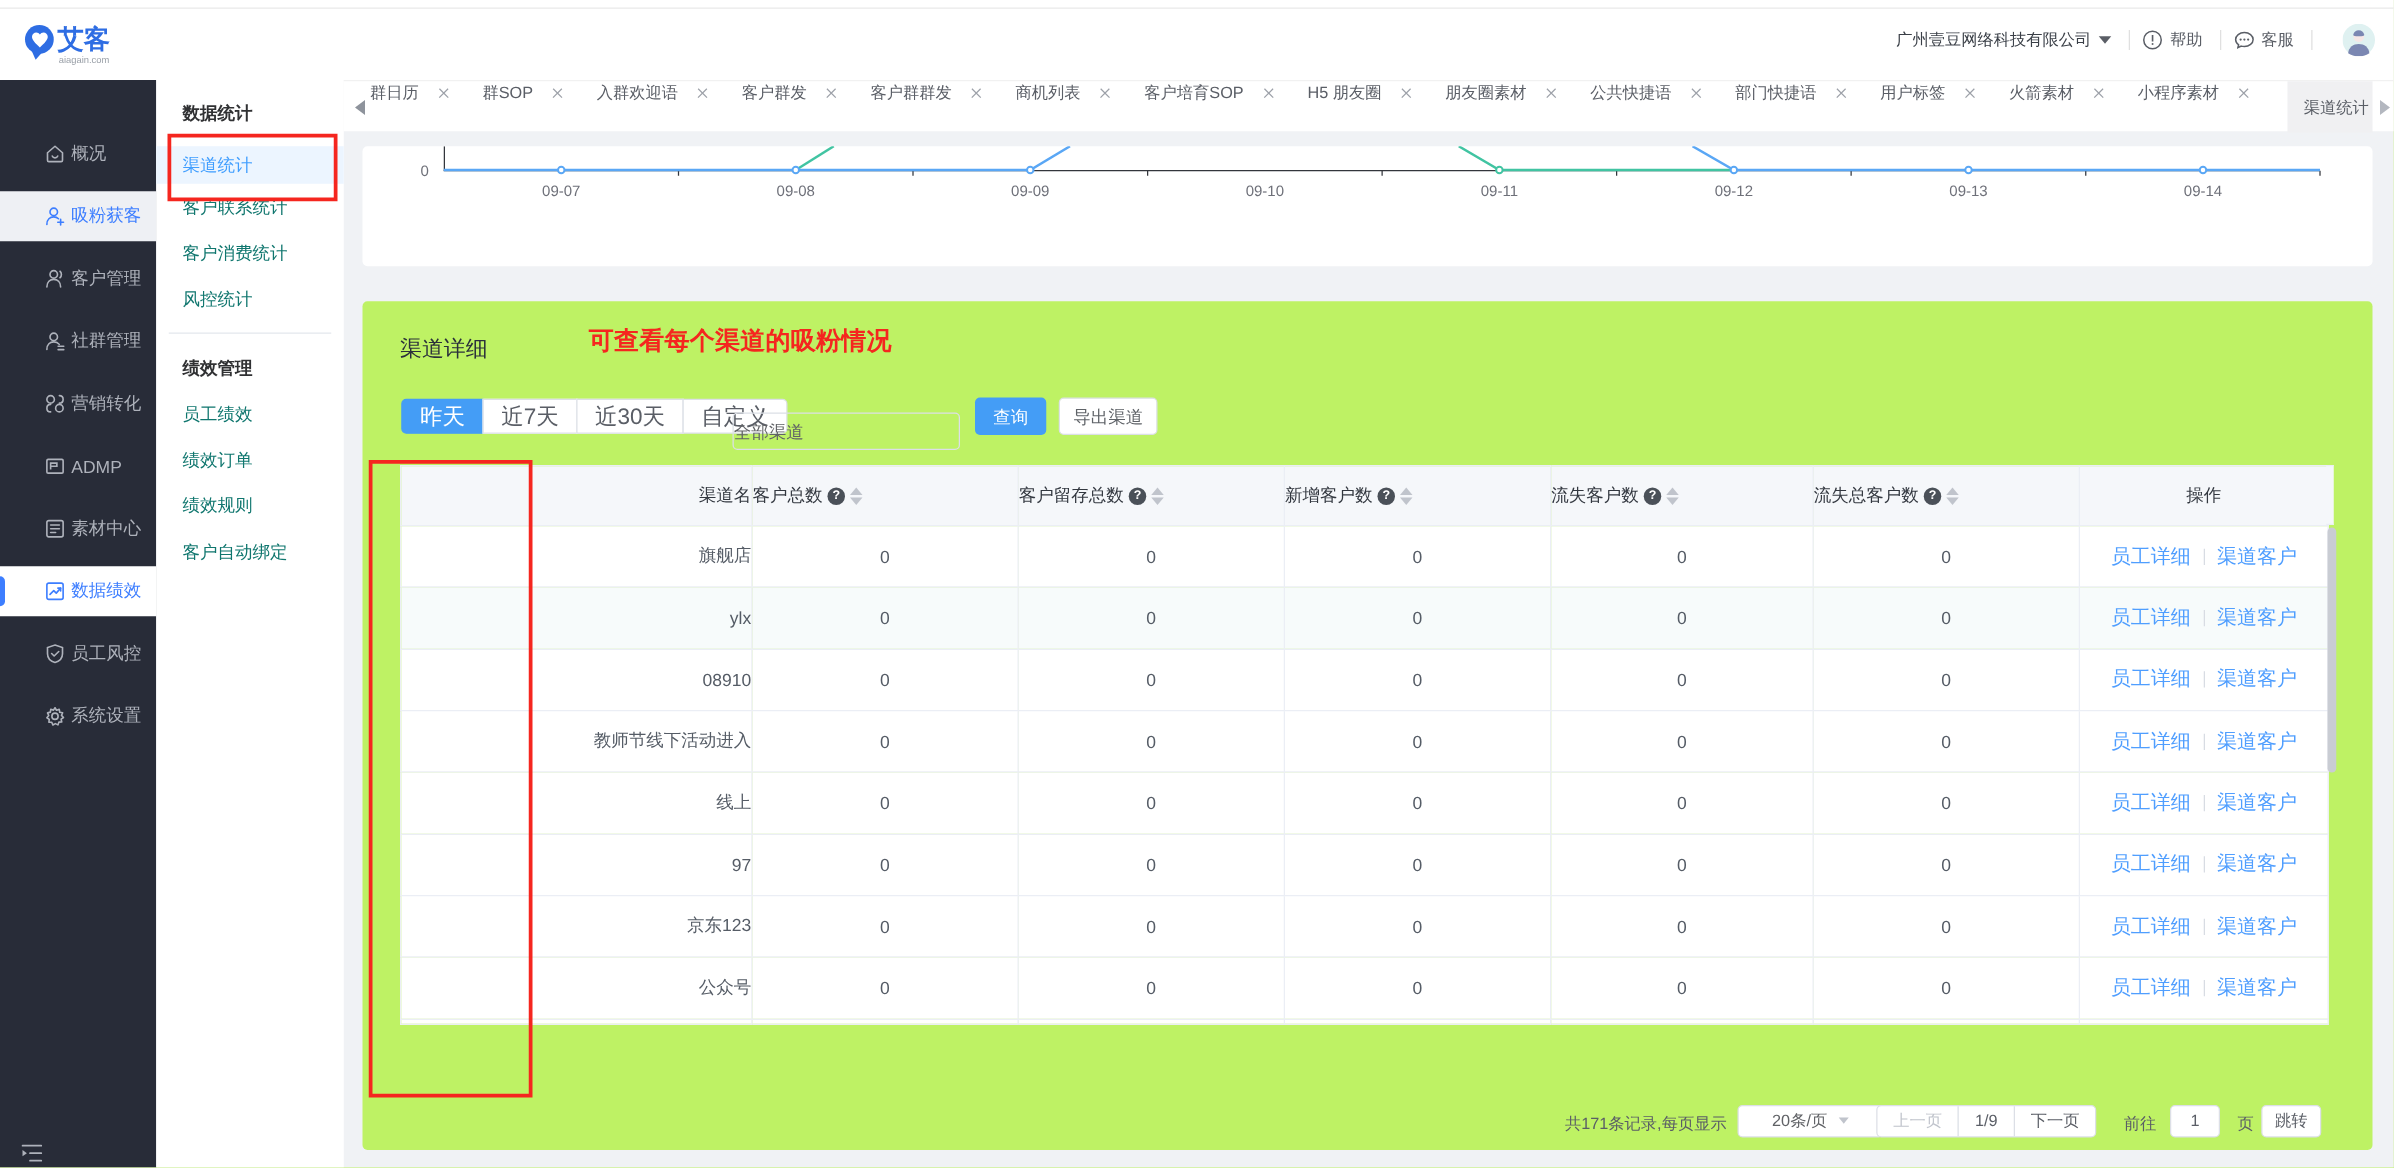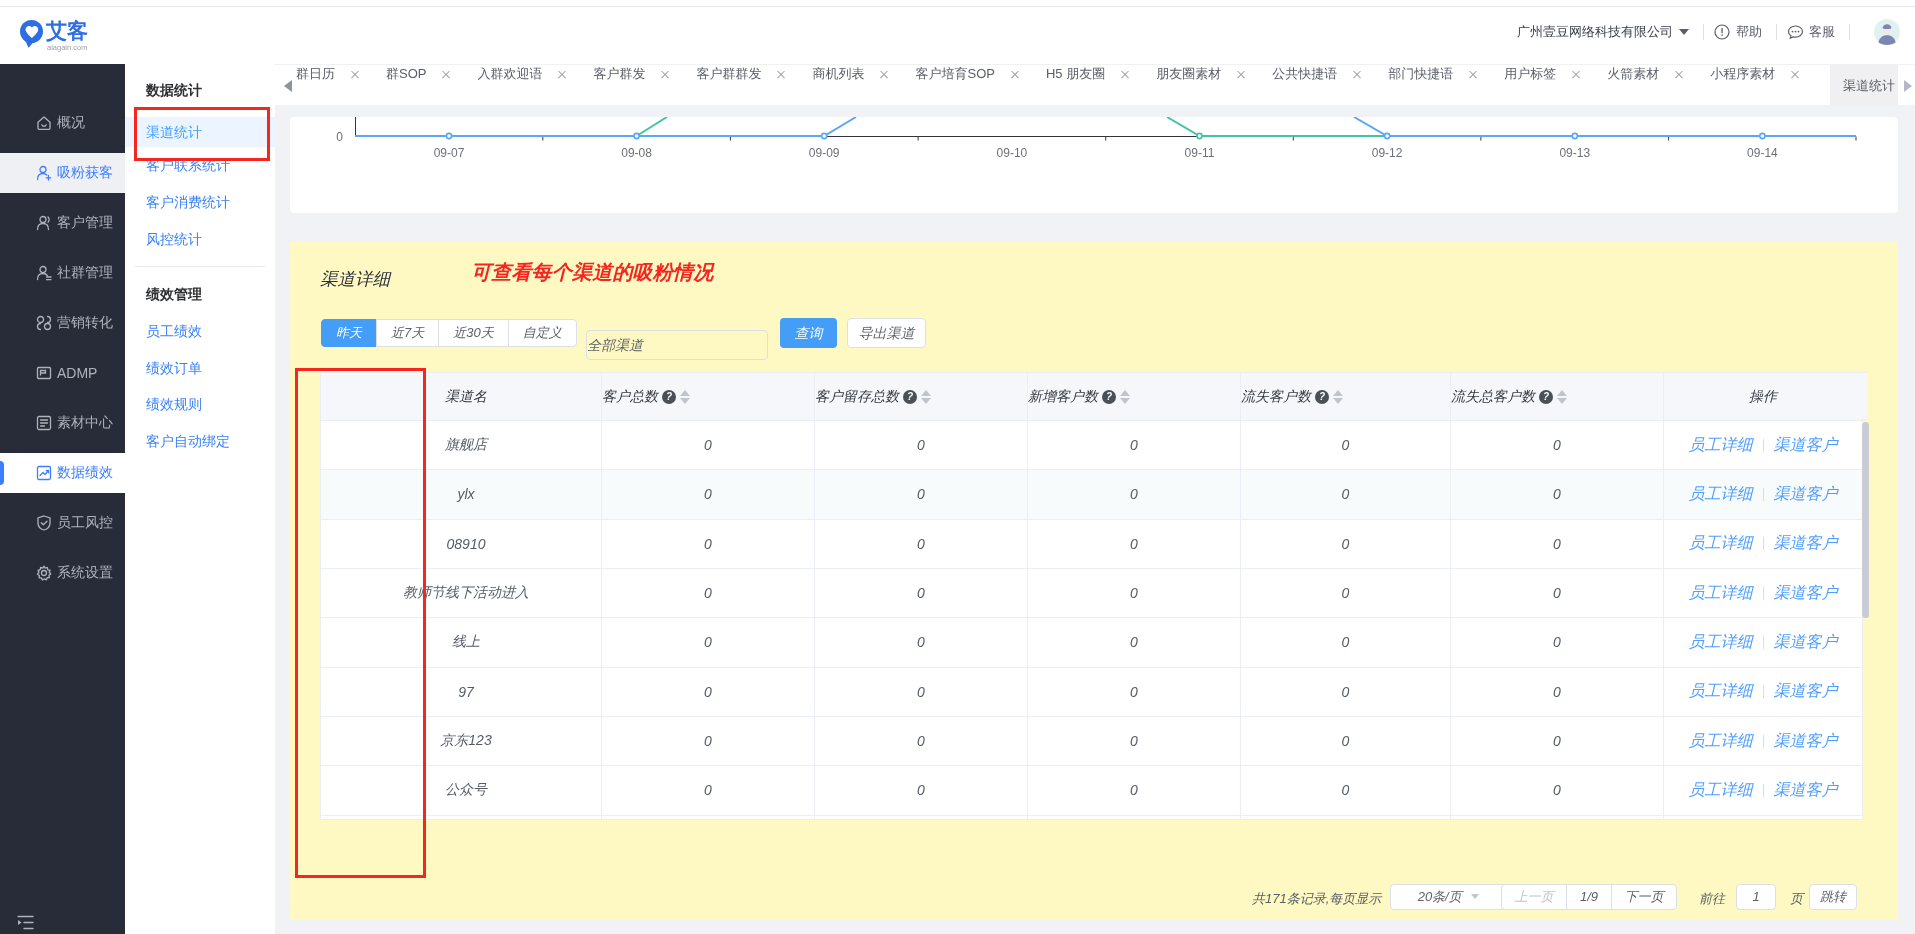--- a/index.html
+++ b/index.html
@@ -16,59 +16,59 @@
 #side1 { position:absolute; left:0; top:64px; width:125px; height:870px; background:#282c38; }
 .s1item { position:absolute; left:0; width:125px; height:40px; display:flex; align-items:center; color:#aeb2bb; font-size:14px;padding-left:16px; }
 .s1item svg { margin-left:19px; margin-right:4px; flex:none; }
 .s1item.hov { background:#eef0f4; color:#3d7eff; }
 .s1item.act { background:#ffffff; color:#3d7eff; }
 .s1pill { position:absolute; left:0; top:8px; width:4px; height:24px; border-radius:0 4px 4px 0; background:#3d7eff; }
 
 
 #side2 { position:absolute; left:125px; top:64px; width:150px; height:870px; background:#fff; }
 .s2head { position:absolute; left:21px; font-size:14px; font-weight:bold; color:#303133; }
-.s2item { position:absolute; left:0; width:150px; height:34px; line-height:34px; padding-left:21px; font-size:14px; color:#3b82f6; }
+.s2item { position:absolute; left:0; width:150px; height:34px; line-height:34px; padding-left:21px; font-size:14px; color:#0f766e; }
 .s2item.on { background:#ecf5ff; color:#409eff; }
 .s2divider { position:absolute; left:10px; width:130px; height:1px; background:#e4e7ed; }
 
 
 #tabbar { position:absolute; left:275px; top:64px; width:1640px; height:41px; background:#fff; border-top:1px solid #f1f1f1; }
 .tb-arrow { position:absolute; top:0; height:41px; display:flex; align-items:center; color:#c0c4cc; }
 .tabs { position:absolute; left:21px; top:0; height:41px; display:flex; align-items:flex-start; white-space:nowrap; }
 .tab { display:flex; align-items:center; font-size:13px; color:#5a5e66; margin-right:27px; }
 .tab .x { margin-left:16px; width:8px; height:8px; position:relative; }
 .tab .x:before,.tab .x:after { content:""; position:absolute; left:-1px; top:3.5px; width:10px; height:1.2px; background:#9ca0a8; }
 .tab .x:before { transform:rotate(45deg); }
 .tab .x:after { transform:rotate(-45deg); }
 #tab-active { position:absolute; left:1554.5px; top:0; width:68px; height:41px; background:#f0f0f2; display:flex; align-items:center; justify-content:center; padding-left:11px; font-size:13px; color:#5a5e66; }
 
 
 #card1 { position:absolute; left:290px; top:117px; width:1608px; height:96px; background:#fff; border-radius:4px; }
-#card2 { position:absolute; left:290px; top:241px; width:1608px; height:679px; background:#fef9c3; border-radius:4px;font-style:italic; }
-
-
-.btn { display:inline-block; height:28px; line-height:26px; border:1px solid #dcdfe6; background:#fff; color:#5a5e66; font-size:13px; text-align:center; }
+#card2 { position:absolute; left:290px; top:241px; width:1608px; height:679px; background:#bef264; border-radius:4px; }
+
+
+.btn { display:inline-block; height:28px; line-height:26px; border:1px solid #dcdfe6; background:#fff; color:#5a5e66; font-size:18px; text-align:center; }
 .btngroup { position:absolute; left:31px; top:78px; display:flex; }
 .btngroup .btn { margin-left:-1px; padding:0 14px; }
 .btngroup .btn:first-child { margin-left:0; border-radius:4px 0 0 4px; }
 .btngroup .btn:last-child { border-radius:0 4px 4px 0; }
 .btn.blue { background:#449df6; border-color:#449df6; color:#fff; }
 #sel-channel { position:absolute; left:296px; top:77px; width:182px; height:30px; border:1px solid #dcdfe6; border-radius:4px; line-height:28px; padding-left:0; font-size:14px; color:#606266;margin-top:12px; }
 #btn-query { position:absolute; left:490px; top:77px; width:57px; height:30px; line-height:30px; text-align:center; background:#449df6; color:#fff; border-radius:4px; font-size:14px; }
 #btn-export { position:absolute; left:557px; top:77px; width:79px; height:30px; line-height:28px; text-align:center; border:1px solid #dcdfe6; border-radius:4px; font-size:14px; color:#5f6368; background:#fff; }
 
 
 #tbl { position:absolute; left:30px; top:131px; width:1542px; }
 table { border-collapse:collapse; table-layout:fixed; width:1542px; }
 th,td { border:1px solid #ebeef5; font-weight:normal; font-size:14px; color:#555c66; padding:0; }
 thead th { background:#f5f7fa; height:48px; color:#333840; }
 tbody td { height:49.33px; background:#fff; }
 tr.hover td { background:#f7fbfb; }
 tr.sliver td { height:4px; }
-td.name,th.name { text-align:center; padding-left:10px; }
+td.name,th.name { text-align:right; padding-left:10px; }
 .cnum { text-align:center; }
 th .hcell { display:flex; align-items:center; }
 .qm { display:inline-block; width:14px; height:14px; border-radius:50%; background:#4a5058; color:#fff; font-size:10px; line-height:14px; text-align:center; margin-left:4px; font-weight:bold; }
 .carets { display:inline-block; margin-left:4px; width:10px; }
 .carets i { display:block; width:0; height:0; border-left:5px solid transparent; border-right:5px solid transparent; }
 .carets .up { border-bottom:6px solid #c0c4cc; margin-bottom:2px; }
 .carets .dn { border-top:6px solid #c0c4cc; }
 .oplink { color:#4f9eff; font-size:16px; }
 .opsep { display:inline-block; width:1px; height:13px; background:#d8dce3; margin:0 10px; vertical-align:-2px; }
 

